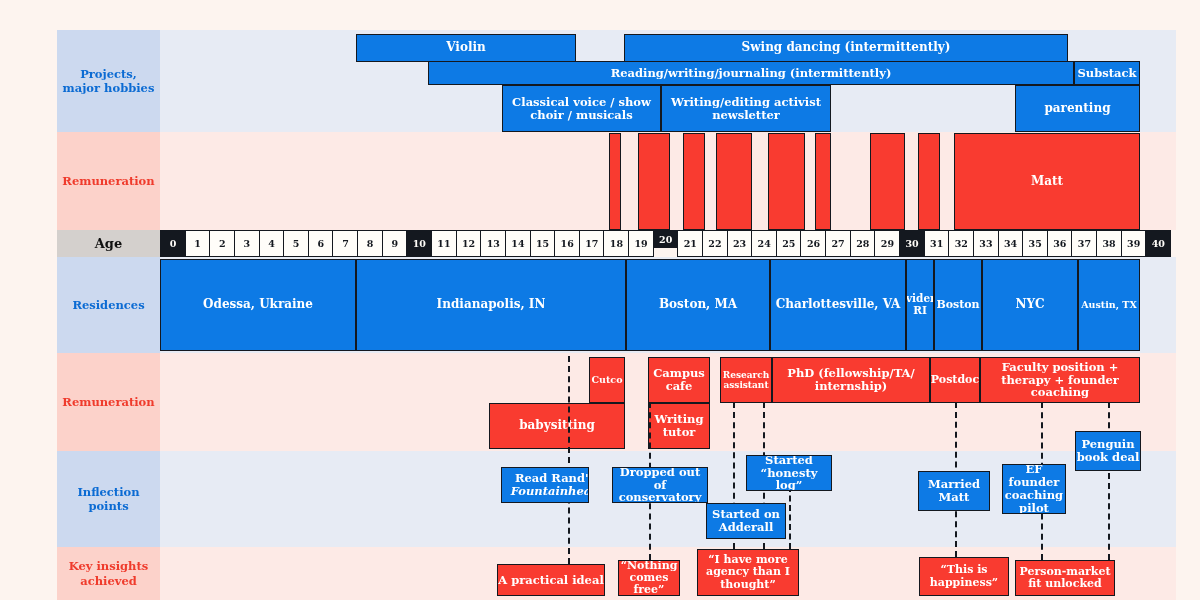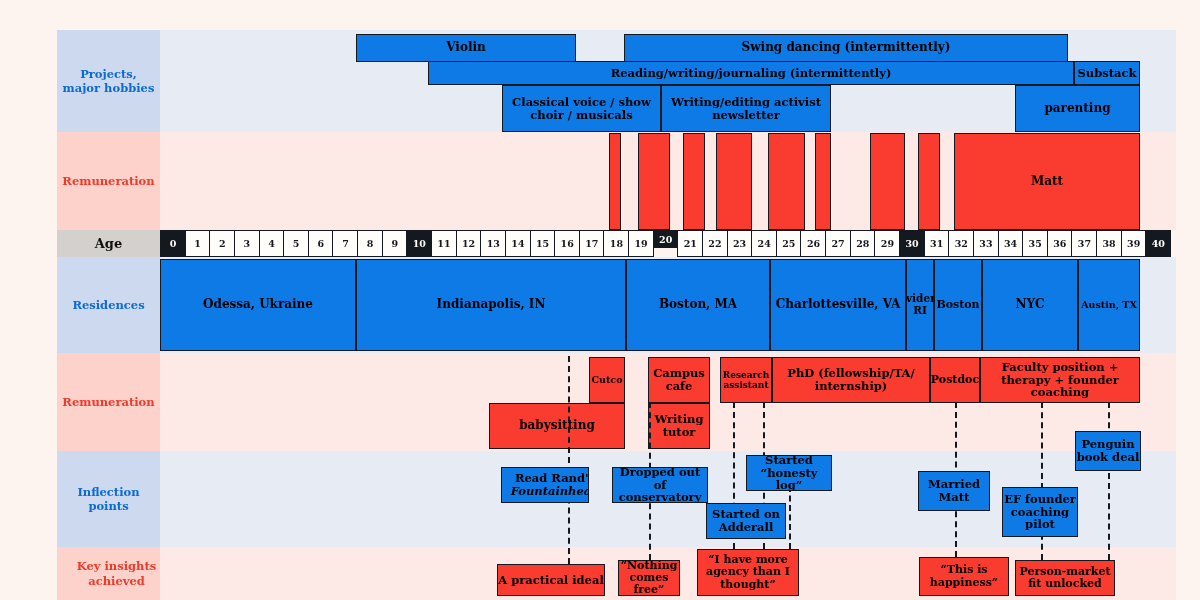--- a/index.html
+++ b/index.html
@@ -24,21 +24,21 @@
     text-align:center;font-weight:bold;font-size:11.5px;line-height:1.22;
   }
   .lbl-blue{color:#0b6bd3;}
   .lbl-red{color:#ef3b2c;}
 
   
   .bar{
     position:absolute;box-sizing:border-box;
     border:1.6px solid #14181f;
     display:flex;align-items:center;justify-content:center;
-    text-align:center;color:#000000;font-weight:bold;
+    text-align:center;color:#ffffff;font-weight:bold;
     line-height:1.12;overflow:hidden;
   }
   .blue{background:#0d7ae5;}
   .red{background:#f93b30;}
 
   
   .agecell{
     position:absolute;box-sizing:border-box;
     border:1.4px solid #14181f;
     display:flex;align-items:center;justify-content:center;
@@ -82,21 +82,21 @@
   <div class="rowlabel lbl-blue" style="top:30px;height:102px;">
     <span>
       <span>Projects,</span><br>
       <span>major hobbies</span>
     </span>
   </div>
   <div class="rowlabel lbl-red" style="top:132px;height:98px;">Remuneration</div>
   <div class="rowlabel lbl-blue" style="top:257px;height:96px;">Residences</div>
   <div class="rowlabel lbl-red" style="top:353px;height:98px;">Remuneration</div>
   <div class="rowlabel lbl-blue" style="top:451px;height:96px;">Inflection points</div>
-  <div class="rowlabel lbl-red" style="top:547px;height:53px;padding-left:8px;">
+  <div class="rowlabel lbl-red" style="top:547px;height:53px;">
     <span>
       <span>Key insights</span><br>
       <span>achieved</span>
     </span>
   </div>
 
   <div class="agelabelcell" style="top:230px;height:27px;">Age</div>
   <div id="age-axis">
       <div class="agecell decade" style="left: 160px; width: 26.0341px; top: 230px; height: 27px;">0</div>
       <div class="agecell" style="left: 184.634px; width: 26.0341px; top: 230px; height: 27px;">1</div>
@@ -264,21 +264,21 @@
       </div>
       <div class="bar blue" style="left: 746px; width: 86px; top: 455px; height: 36px; font-size: 11.5px;">
         <span>Started “honesty log”</span>
       </div>
       <div class="bar blue" style="left: 706px; width: 80px; top: 503px; height: 36px; font-size: 11.5px;">
         <span>Started on Adderall</span>
       </div>
       <div class="bar blue" style="left: 918px; width: 72px; top: 471px; height: 40px; font-size: 11.5px;">
         <span>Married Matt</span>
       </div>
-      <div class="bar blue" style="left: 1002px; width: 76px; top: 487px; height: 50px; font-size: 11.5px;">
+      <div class="bar blue" style="left: 1002px; width: 64px; top: 464px; height: 50px; font-size: 11.5px;">
         <span>EF founder coaching pilot</span>
       </div>
       <div class="bar blue" style="left: 1075px; width: 66px; top: 431px; height: 40px; font-size: 11.5px;">
         <span>Penguin book deal</span>
       </div>
     </div>
   <div id="layer-insights">
       <div class="bar red" style="left: 497px; width: 108px; top: 564px; height: 32px; font-size: 11.5px; text-align: center;">
         <span>A practical ideal</span>
       </div>

